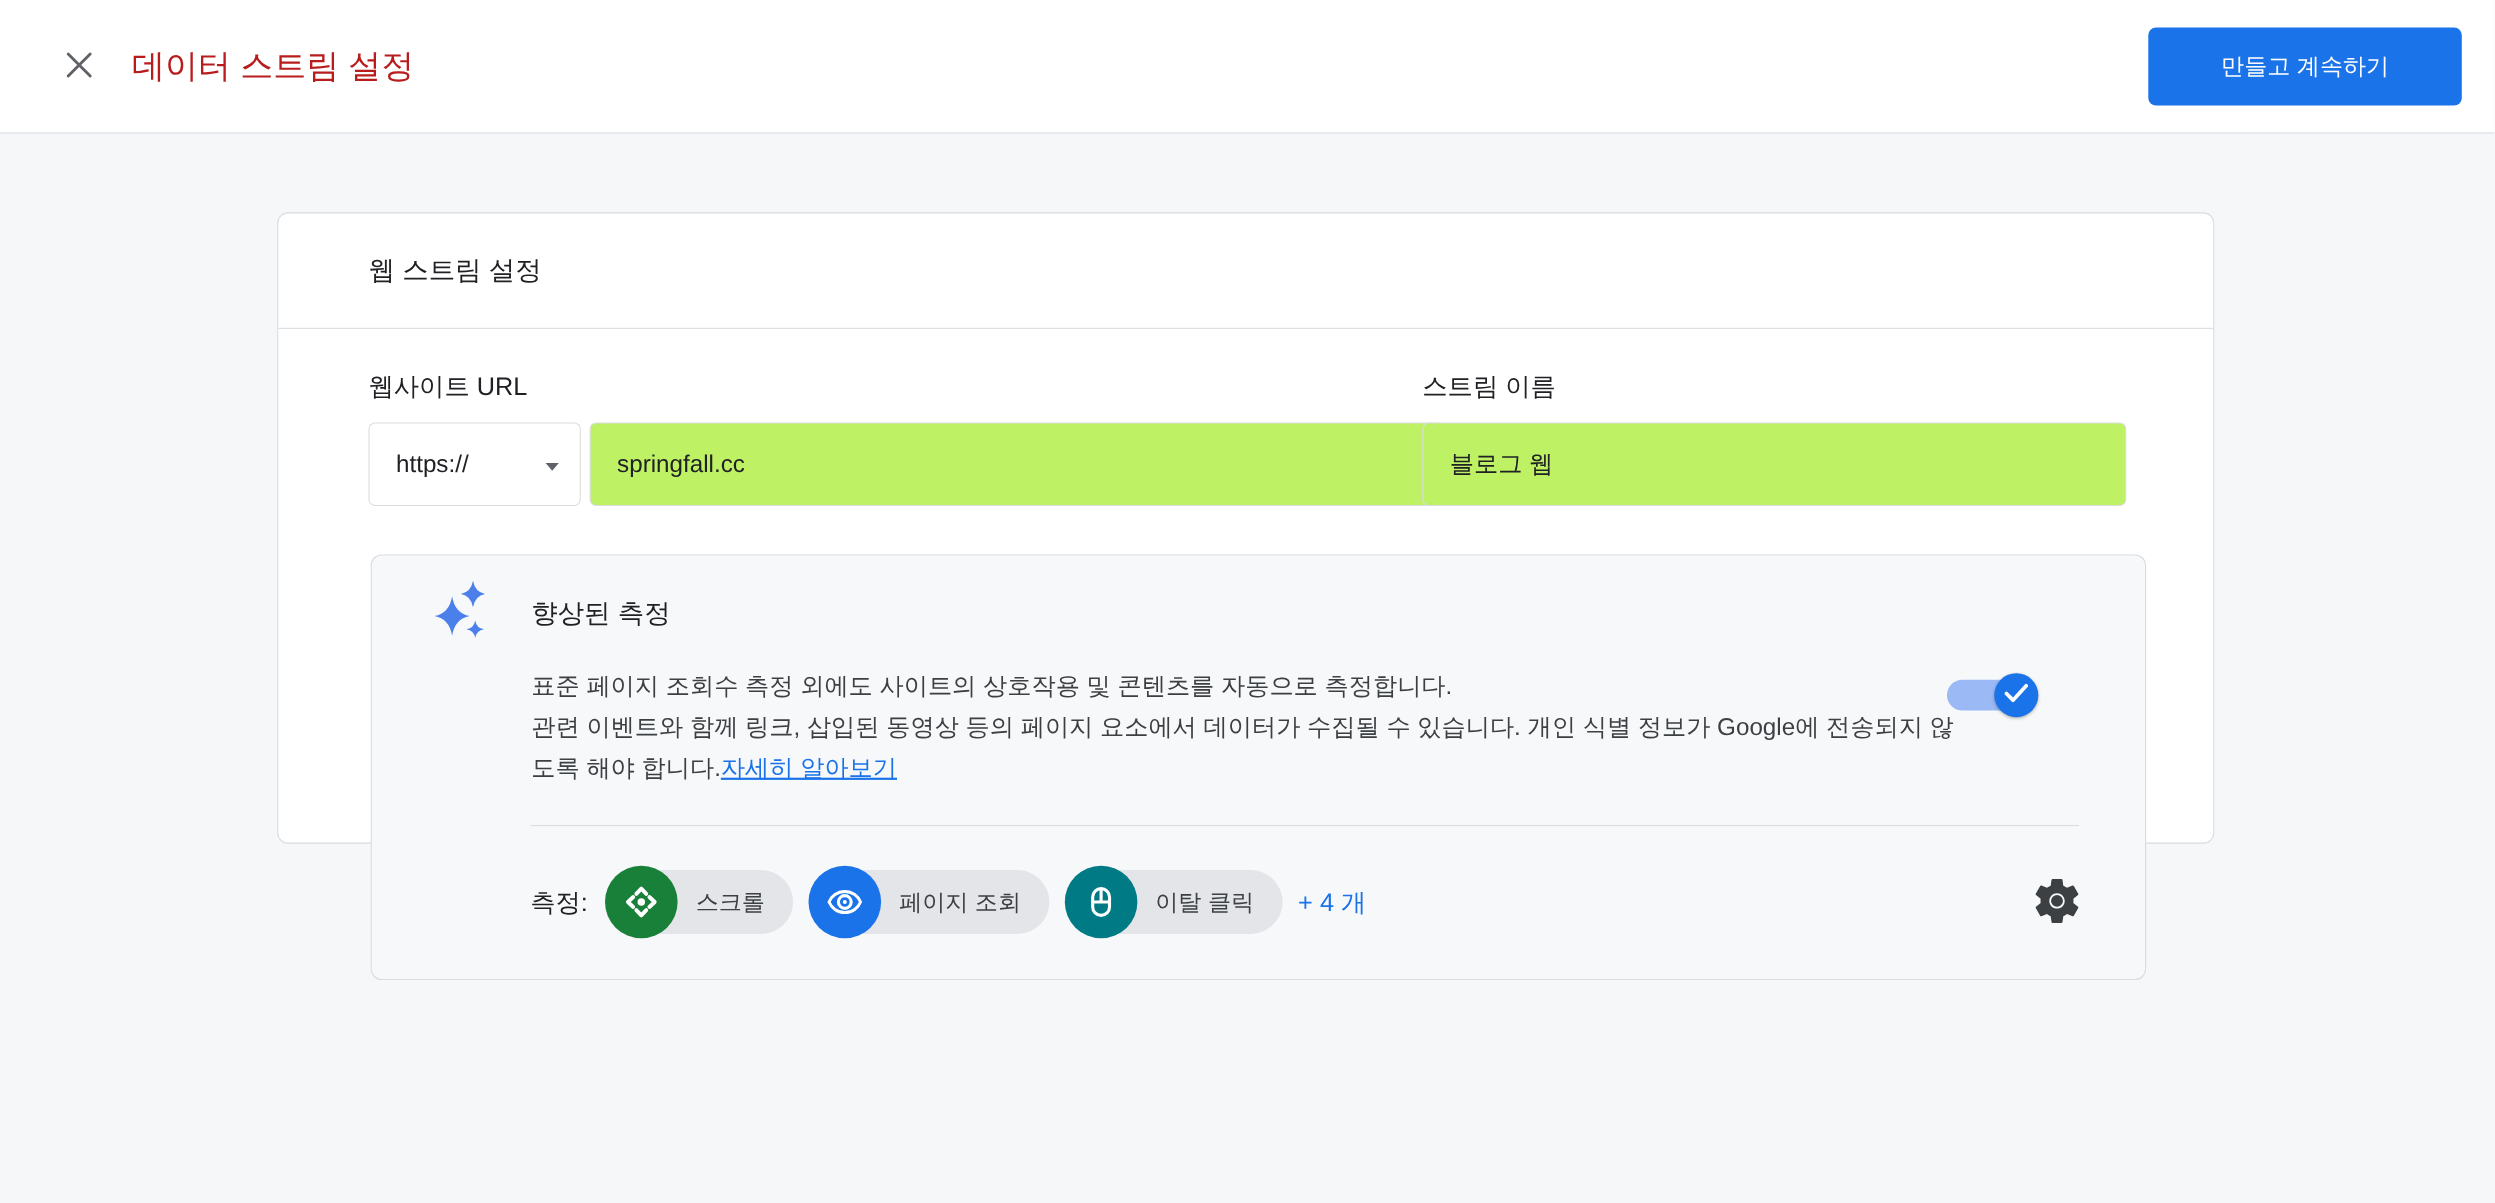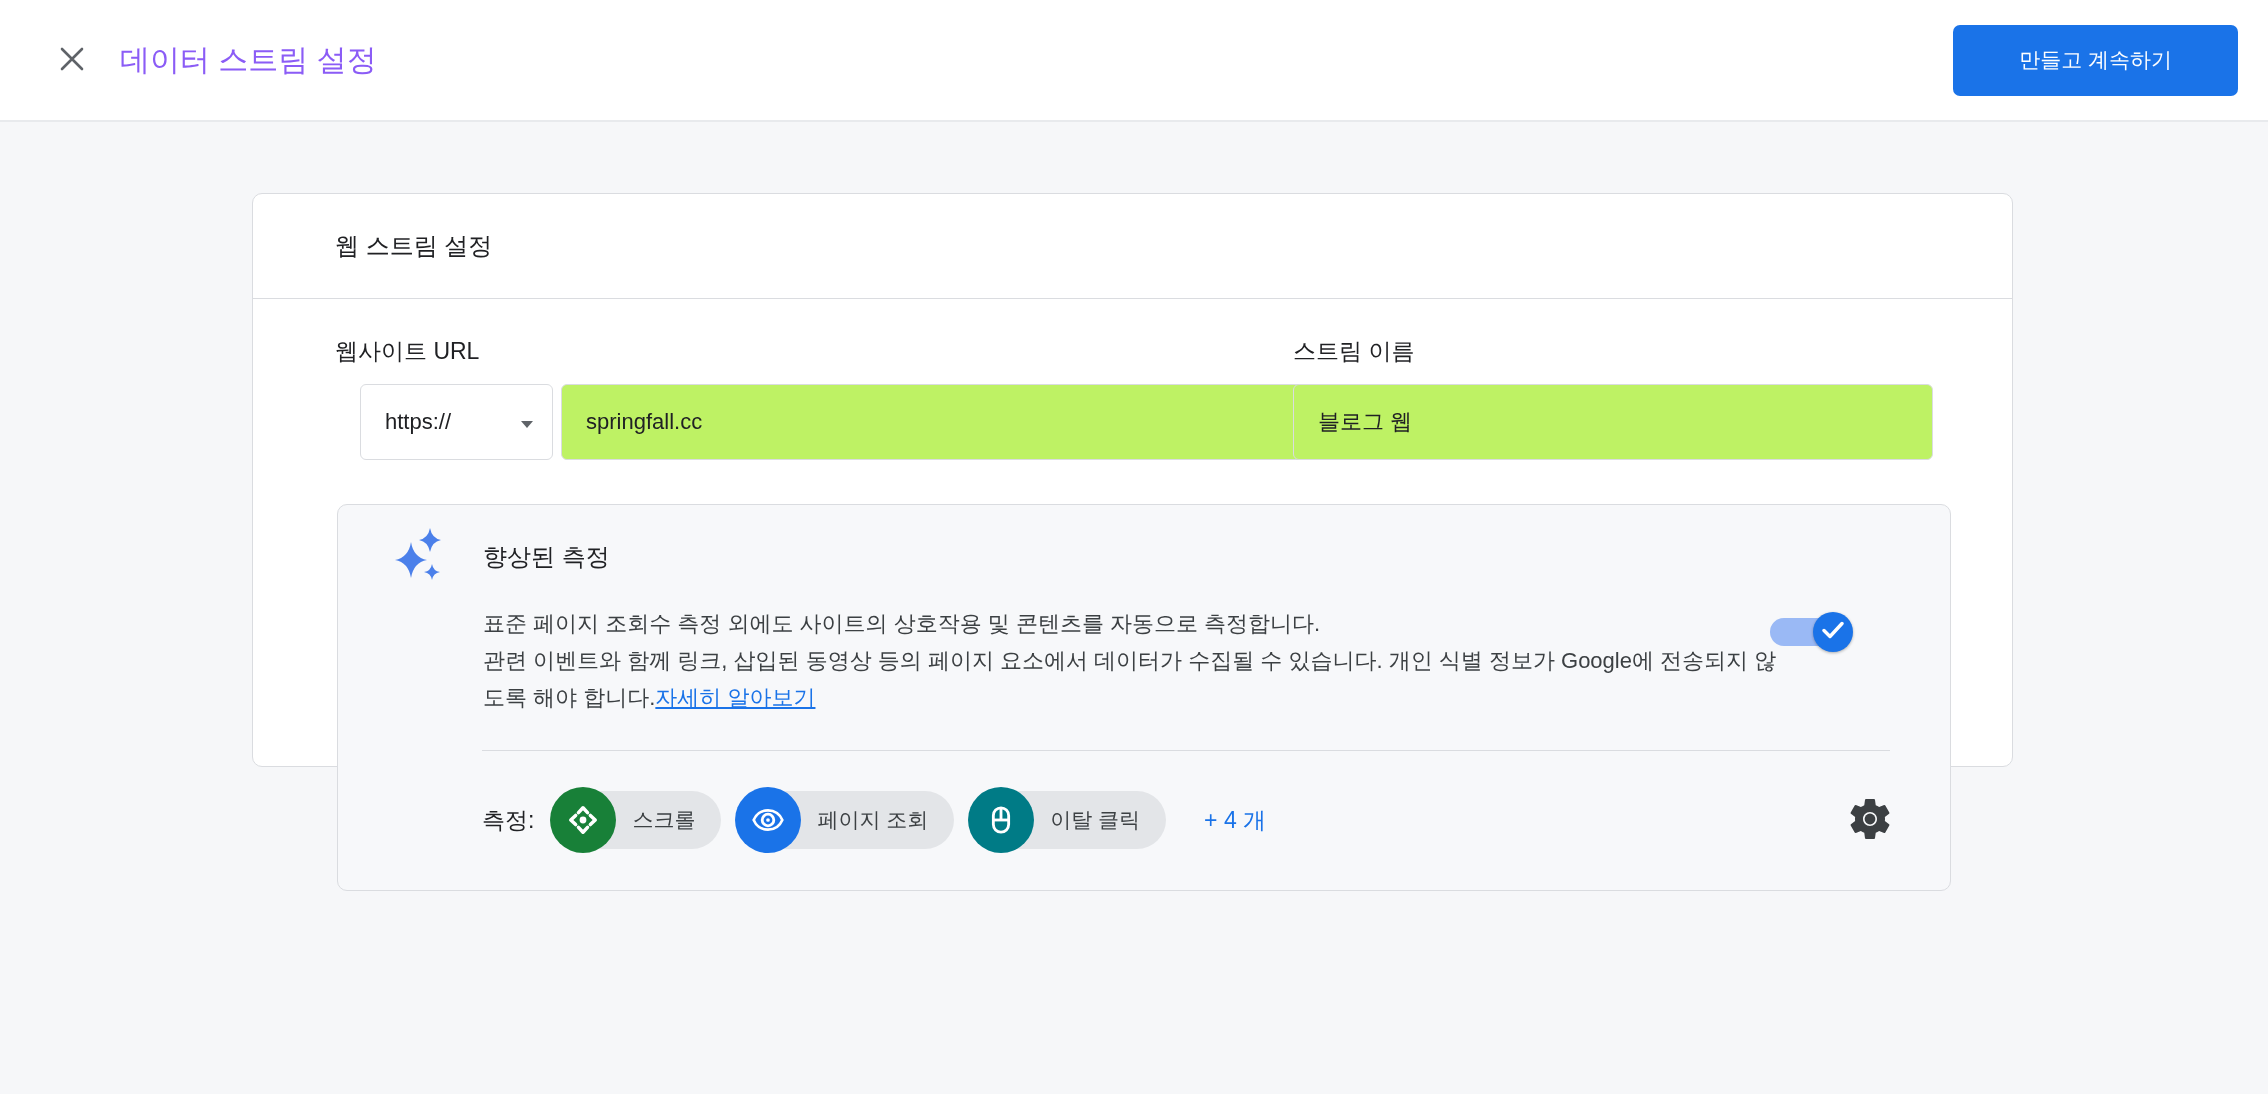--- a/index.html
+++ b/index.html
@@ -20,21 +20,21 @@
     display:flex; align-items:center;
     padding:0 30px 0 50px;
   }
   .close-btn {
     width:44px; height:44px;
     display:flex; align-items:center; justify-content:center;
     background:none; border:none; cursor:pointer;
   }
   .page-title {
     margin-left:26px;
-    font-size:30px; font-weight:400; color:#8b5cf6;
+    font-size:30px; font-weight:400; color:#b91c1c;
     white-space:nowrap;
   }
   .create-btn {
     margin-left:auto;
     height:71px; padding:0 66px;
     background:#1a73e8; color:#ffffff;
     font-size:21px; font-weight:500;
     font-family:inherit;
     border:none; border-radius:7px;
     cursor:pointer;
@@ -63,21 +63,20 @@
   .field-label { font-size:23px; color:#202124; margin-bottom:17px; }
   .field-row { display:flex; height:76px; }
   .protocol-select {
     width:193px; height:76px;
     border:1px solid #dadce0; border-radius:6px;
     background:#fff;
     display:flex; align-items:center;
     padding:0 18px 0 24px;
     font-size:22px; color:#202124;
     cursor:pointer;
-    margin-left:25px;
   }
   .caret { margin-left:auto; }
   .text-input {
     height:76px;
     border:1px solid #dadce0; border-radius:6px;
     background:#bef264;
     font-size:22px; color:#202124;
     font-family:inherit;
     padding:0 24px;
     outline:none;
@@ -144,21 +143,20 @@
   .chip-pill {
     height:58px; border-radius:29px;
     background:#e3e5e8;
     margin-left:-46px;
     padding:0 26px 0 62px;
     display:flex; align-items:center;
     font-size:21px; color:#3c4043;
     white-space:nowrap;
   }
   .more-count {
-    margin-left:24px;
     font-size:23px; font-weight:500; color:#1a73e8;
     cursor:pointer; white-space:nowrap;
   }
   .gear-btn {
     margin-left:auto;
     width:52px; height:52px;
     background:none; border:none; cursor:pointer;
     display:flex; align-items:center; justify-content:center;
   }
 </style>

